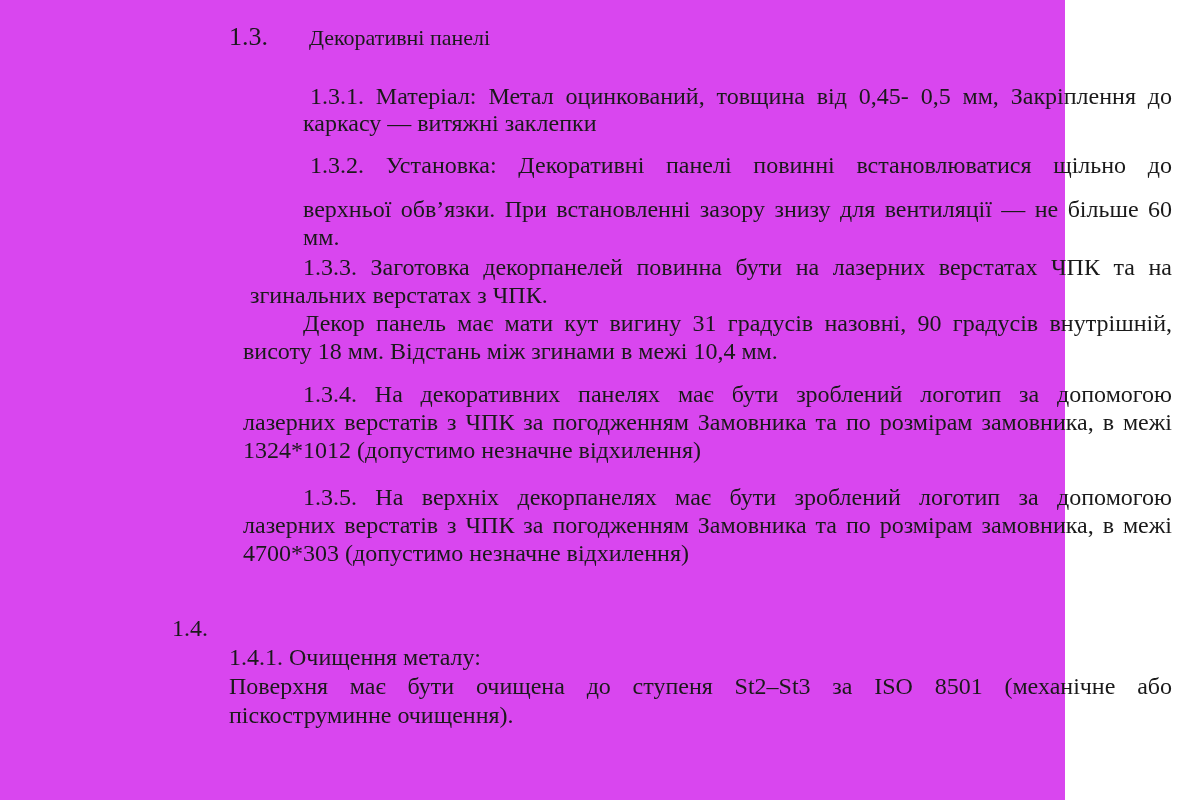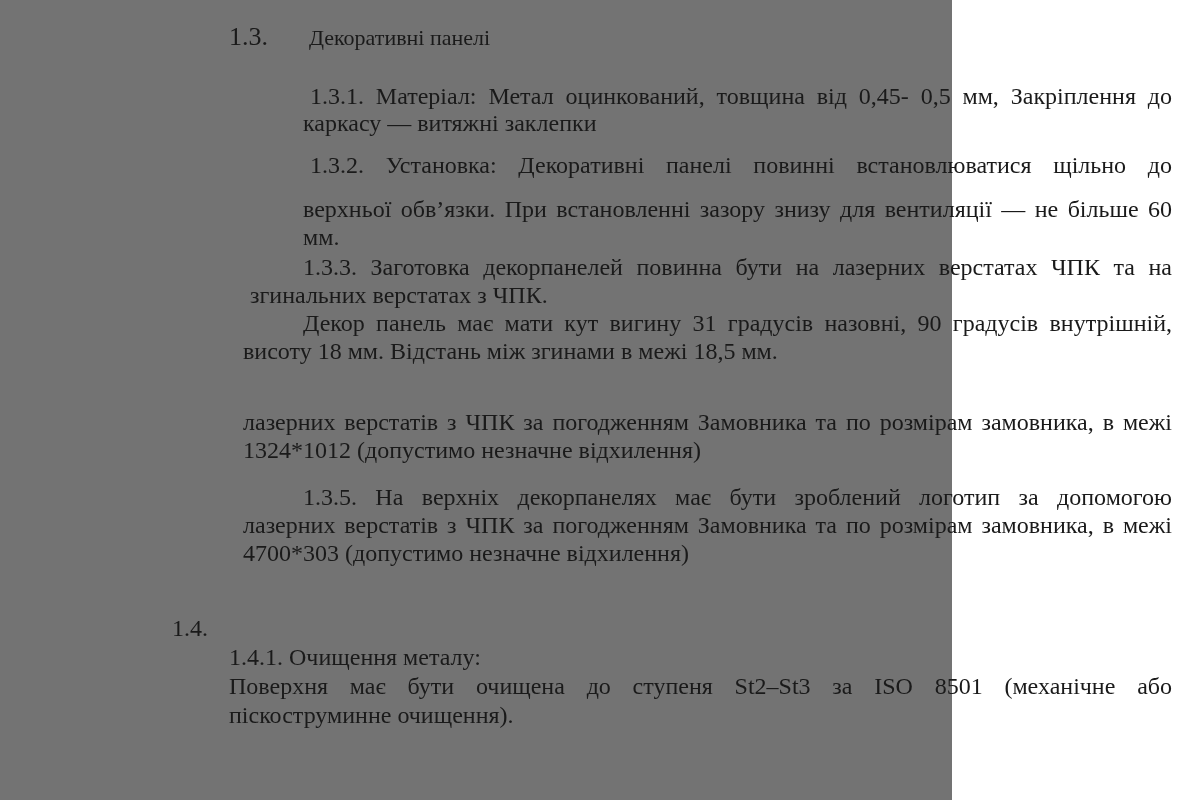--- a/index.html
+++ b/index.html
@@ -11,22 +11,22 @@
     width: 1200px;
     height: 800px;
     position: relative;
     overflow: hidden;
     font-family: "Liberation Serif", "DejaVu Serif", serif;
     color: #1a1a1a;
   }
   .page {
     position: absolute;
     left: 0; top: 0;
-    width: 952px; height: 800px;
-    background: #737373;
+    width: 1065px; height: 800px;
+    background: #d946ef;
   }
   .ln {
     position: absolute;
     font-size: 24px;
     line-height: 26px;
     white-space: nowrap;
     color: #1a1a1a;
   }
   .just {
     text-align: justify;
@@ -56,22 +56,23 @@
   <div class="ln" style="left:303px; top:110px;">каркасу — витяжні заклепки</div>
 
   <div class="ln just" style="left:310px; top:152px; width:862px;">1.3.2. Установка: Декоративні панелі повинні встановлюватися щільно до</div>
   <div class="ln just" style="left:303px; top:196px; width:869px;">верхньої обв’язки. При встановленні зазору знизу для вентиляції — не більше 60</div>
   <div class="ln" style="left:303px; top:224px;">мм.</div>
 
   <div class="ln just" style="left:303px; top:254px; width:869px;">1.3.3. Заготовка декорпанелей повинна бути на лазерних верстатах ЧПК та на</div>
   <div class="ln" style="left:250px; top:282px;">згинальних верстатах з ЧПК.</div>
 
   <div class="ln just" style="left:303px; top:310px; width:869px;">Декор панель має мати кут вигину 31 градусів назовні, 90 градусів внутрішній,</div>
-  <div class="ln" style="left:243px; top:338px;">висоту 18 мм. Відстань між згинами в межі 18,5 мм.</div>
+  <div class="ln" style="left:243px; top:338px;">висоту 18 мм. Відстань між згинами в межі 10,4 мм.</div>
 
+  <div class="ln just" style="left:303px; top:381px; width:869px;">1.3.4. На декоративних панелях має бути зроблений логотип за допомогою</div>
   <div class="ln just" style="left:243px; top:409px; width:929px;">лазерних верстатів з ЧПК за погодженням Замовника та по розмірам замовника, в межі</div>
   <div class="ln" style="left:243px; top:437px;">1324*1012 (допустимо незначне відхилення)</div>
 
   <div class="ln just" style="left:303px; top:484px; width:869px;">1.3.5. На верхніх декорпанелях має бути зроблений логотип за допомогою</div>
   <div class="ln just" style="left:243px; top:512px; width:929px;">лазерних верстатів з ЧПК за погодженням Замовника та по розмірам замовника, в межі</div>
   <div class="ln" style="left:243px; top:540px;">4700*303 (допустимо незначне відхилення)</div>
 
   <div class="ln" style="left:172px; top:615px;">1.4.</div>
 
   <div class="ln" style="left:229px; top:644px;">1.4.1. Очищення металу:</div>

